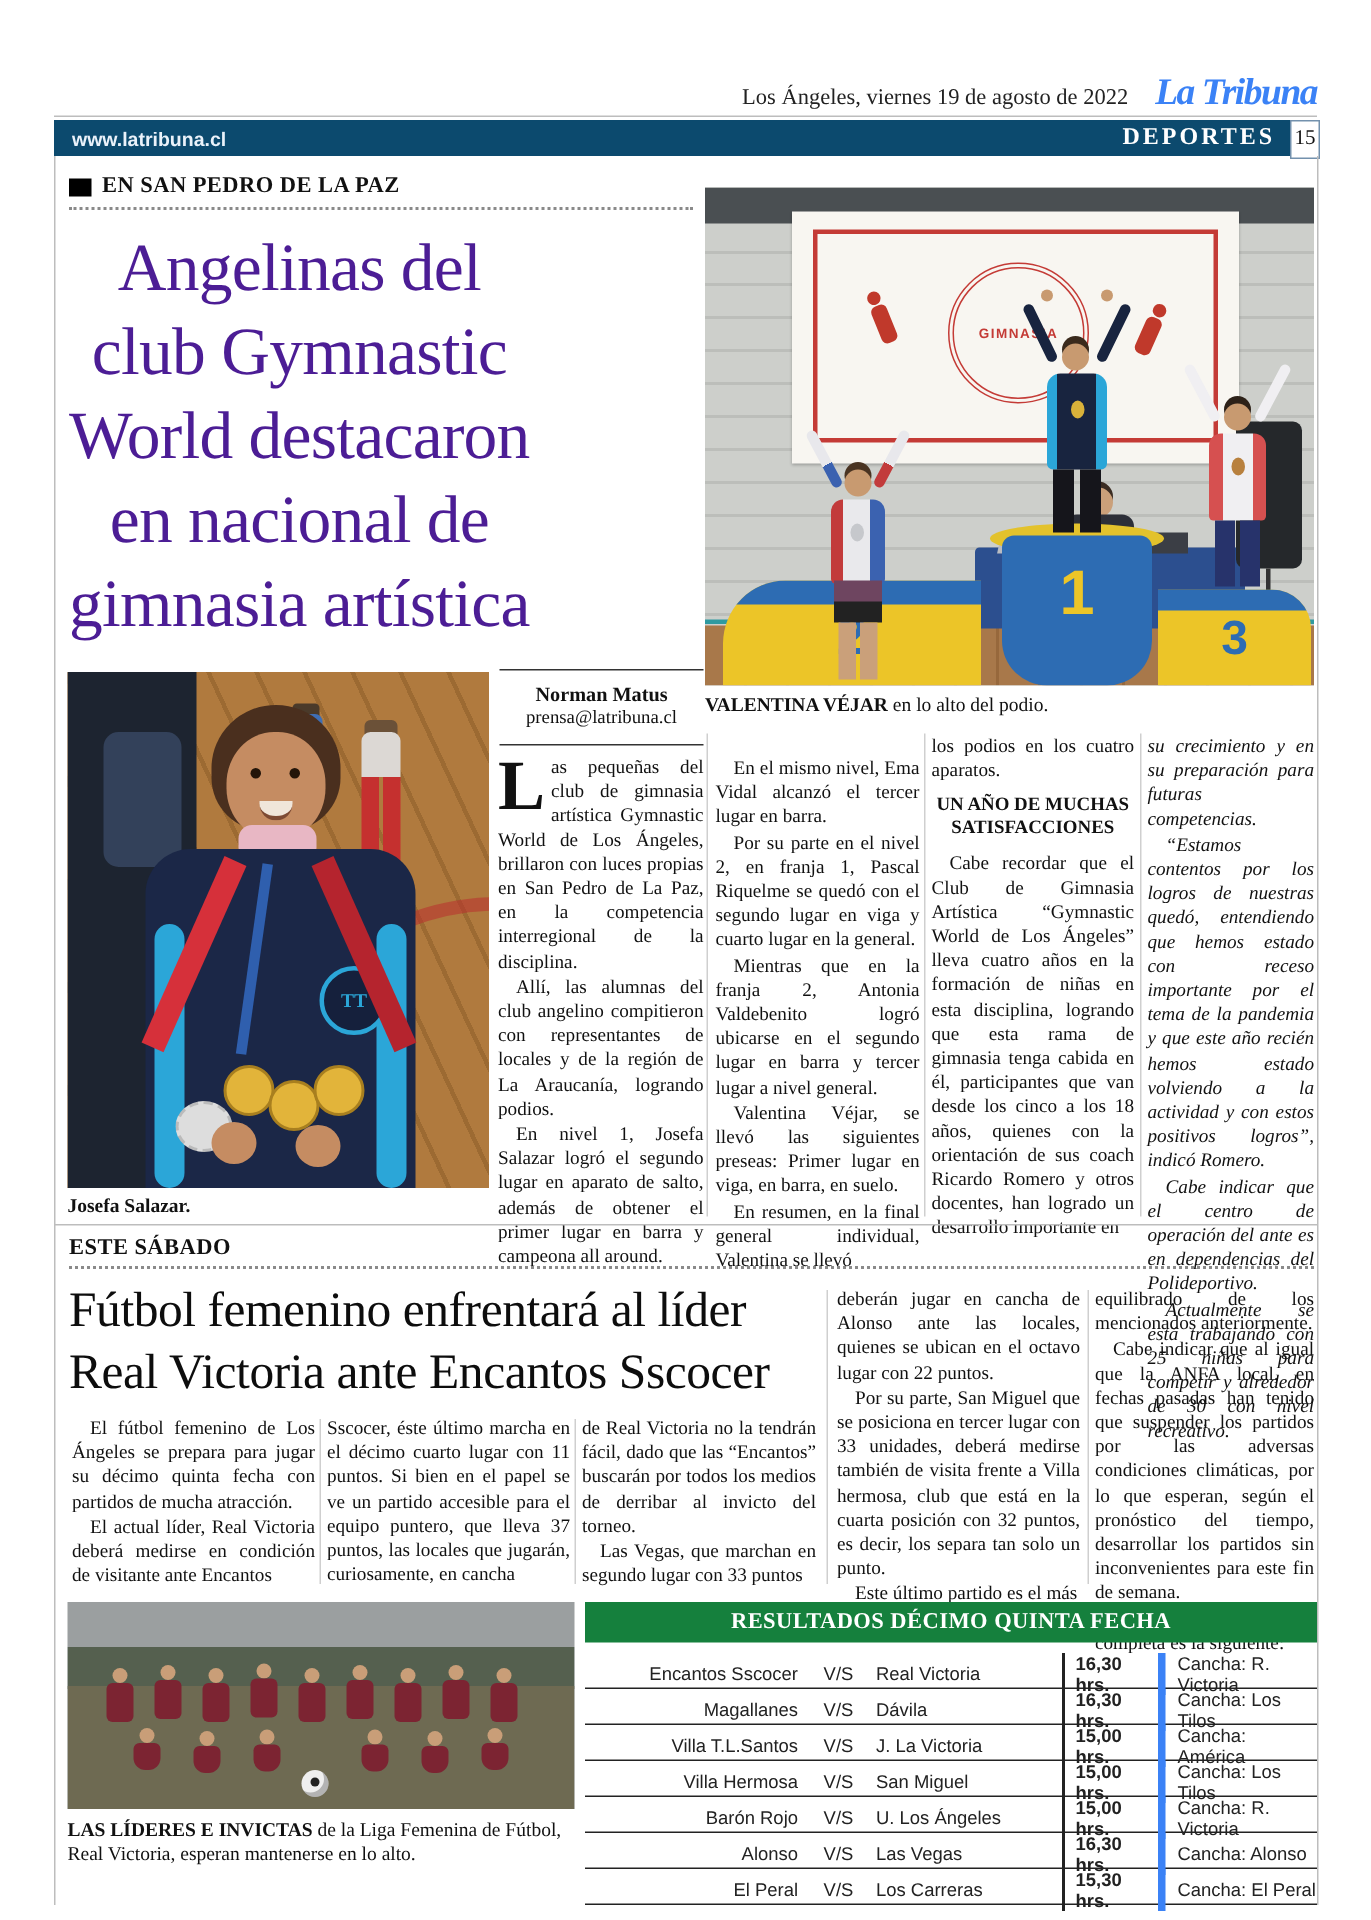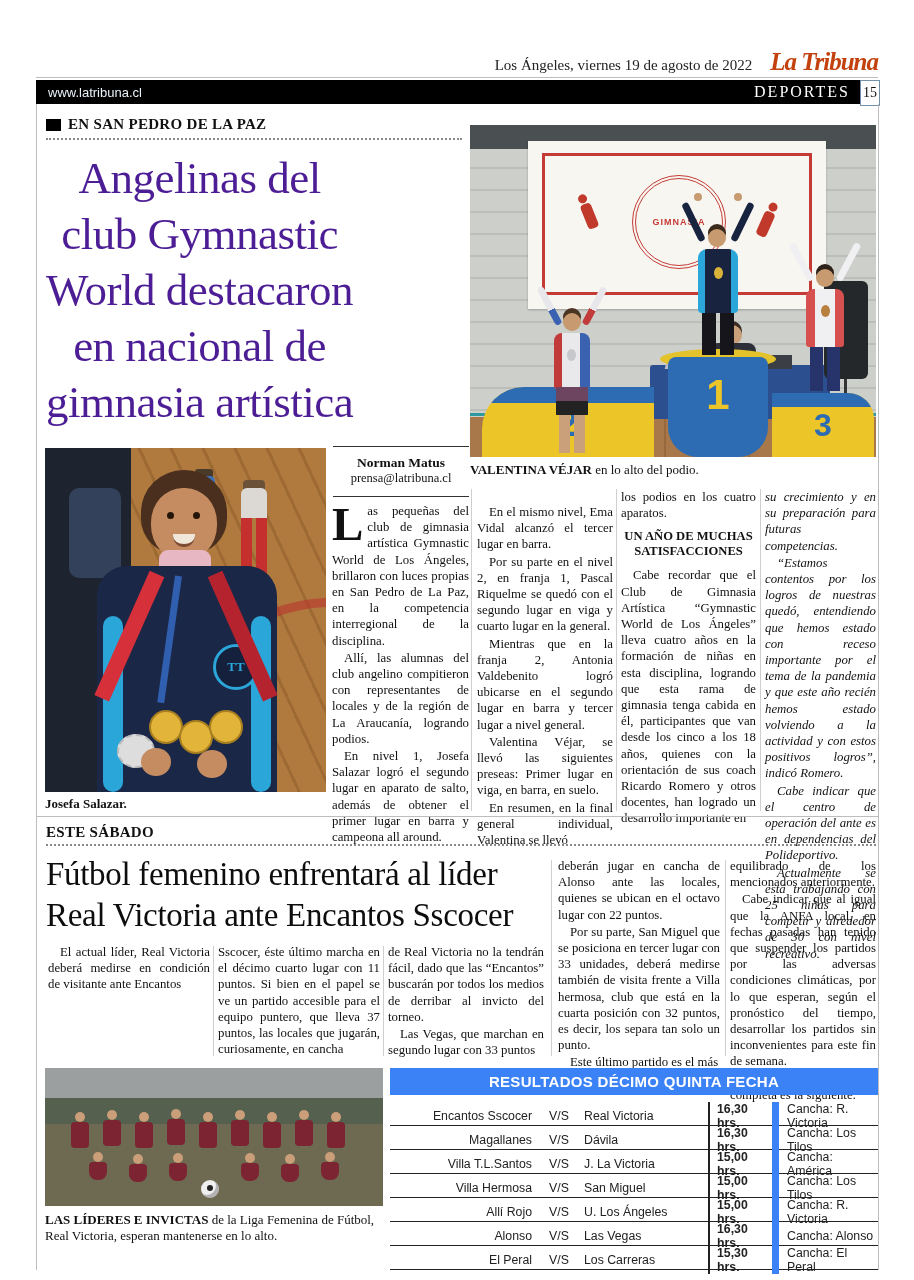--- a/index.html
+++ b/index.html
@@ -1,22 +1,22 @@
 <!DOCTYPE html>
 <html><head>
 <meta charset="utf-8">
 <style>
   html,body{margin:0;padding:0;background:#e8e8e8;}
   #page{position:relative;width:914px;height:1280px;background:#ffffff;margin:0 auto;
         font-family:"Liberation Serif",serif;color:#111;overflow:hidden;}
   .abs{position:absolute;}
   
   #dateline{font-size:15px;color:#222;}
-  #masthead{font-size:25px;font-weight:bold;font-style:italic;color:#c2410c;letter-spacing:-1px;}
-  #topbar{background:#000000;color:#fff;display:flex;align-items:center;justify-content:space-between;}
+  #masthead{font-size:25px;font-weight:bold;font-style:italic;color:#3b82f6;letter-spacing:-1px;}
+  #topbar{background:#0c4a6e;color:#fff;display:flex;align-items:center;justify-content:space-between;font-weight:bold;}
   #topbar .url{font-family:"Liberation Sans",sans-serif;font-size:13px;padding-left:12px;color:#eaf2fa;}
   #topbar .section{font-size:16px;letter-spacing:2px;padding-right:10px;}
   #pagenumbox{border:1px solid #7391ad;display:flex;align-items:center;justify-content:center;
               font-size:14px;background:#fff;color:#111;}
   .frameline{background:#bdbdbd;}
   
   .kicker{font-weight:bold;font-size:15px;letter-spacing:.3px;display:flex;align-items:center;gap:7px;}
   .kicker .sq{width:15px;height:12px;background:#000;display:inline-block;}
   .dotted{border-bottom:2px dotted #8a8a8a;height:0;}
   
@@ -30,31 +30,31 @@
   .col{font-size:12.8px;line-height:16.2px;text-align:justify;}
   .col p{margin:0 0 0;text-indent:12px;}
   .col p.cont{text-indent:0;}
   .col p + p{margin-top:1px;}
   .dropcap{float:left;font-size:47px;line-height:38px;padding:2px 4px 0 0;font-weight:bold;}
   .subhead{font-weight:bold;font-size:12.6px;line-height:15px;text-align:center;margin:8px 0;}
   .vsep{background:#cfcfcf;width:1px;}
   .caption{font-size:13px;line-height:16px;}
   .caption b{font-weight:bold;}
   
-  #tableTitle{background:#3b82f6;color:#fff;font-family:Liberation Sans, sans-serif;font-weight:bold;
+  #tableTitle{background:#15803d;color:#fff;font-family:Liberation Serif, serif;font-weight:bold;
               font-size:15px;display:flex;align-items:center;justify-content:center;letter-spacing:.3px;}
   .trow{display:grid;grid-template-columns:148px 42px 128px 64px 1fr;border-bottom:1px solid #222;
         font-family:"Liberation Sans",sans-serif;font-size:12.3px;color:#222;height:23px;}
   .trow:first-child{border-top:1px solid #222;}
   .trow div{display:flex;align-items:center;}
   .trow .home{justify-content:flex-end;padding-right:6px;}
   .trow .vs{justify-content:center;}
   .trow .away{padding-left:4px;}
   .trow .time{font-weight:bold;border-left:2px solid #222;padding-left:7px;}
-  .trow .venue{border-left:7px solid #3b82f6;padding-left:8px;}
+  .trow .venue{border-left:5px solid #3b82f6;padding-left:8px;}
   
   .photo{overflow:hidden;background:#c9cbc7;}
   .head{width:18px;height:18px;border-radius:50%;background:#c89a70;}
   .arm{width:7px;height:42px;border-radius:4px;}
   .legs{background:linear-gradient(90deg,#15151b 0 44%,rgba(0,0,0,0) 44% 56%,#15151b 56%);}
   .mini-medal{width:9px;height:12px;border-radius:50%;}
   .pod-num{font-family:"Liberation Sans",sans-serif;font-weight:bold;}
   .player{position:absolute;width:18px;height:44px;}
   .player::before{content:"";position:absolute;left:4px;top:0;width:10px;height:10px;border-radius:50%;background:#c99e78;}
   .player::after{content:"";position:absolute;left:0;top:10px;width:18px;height:26px;border-radius:4px;background:#7c2432;}
@@ -240,20 +240,21 @@
     <span>ESTE SÁBADO</span>
   </div>
   <div class="abs dotted" style="left:46px;top:844px;width:830px;"></div>
 
   <div class="abs" style="left:46px;top:854px;">
     <div class="h2line">Fútbol femenino enfrentará al líder</div>
     <div class="h2line">Real Victoria ante Encantos Sscocer</div>
   </div>
 
   <div class="abs col" style="left:48px;top:944px;width:162px;">
+    <p>El fútbol femenino de Los Ángeles se prepara para jugar su décimo quinta fecha con partidos de mucha atracción.</p>
     <p>El actual líder, Real Victoria deberá medirse en condición de visitante ante Encantos</p>
   </div>
   <div class="abs col" style="left:218px;top:944px;width:162px;">
     <p class="cont">Sscocer, éste último marcha en el décimo cuarto lugar con 11 puntos. Si bien en el papel se ve un partido accesible para el equipo puntero, que lleva 37 puntos, las locales que jugarán, curiosamente, en cancha</p>
   </div>
   <div class="abs col" style="left:388px;top:944px;width:156px;">
     <p class="cont">de Real Victoria no la tendrán fácil, dado que las “Encantos” buscarán por todos los medios de derribar al invicto del torneo.</p>
     <p>Las Vegas, que marchan en segundo lugar con 33 puntos</p>
   </div>
   <div class="abs col" style="left:558px;top:858px;width:162px;">
@@ -321,21 +322,21 @@
       <div class="venue">Cancha: América</div>
     </div>
     <div class="trow">
       <div class="home">Villa Hermosa</div>
       <div class="vs">V/S</div>
       <div class="away">San Miguel</div>
       <div class="time">15,00 hrs.</div>
       <div class="venue">Cancha: Los Tilos</div>
     </div>
     <div class="trow">
-      <div class="home">Allí Rojo</div>
+      <div class="home">Barón Rojo</div>
       <div class="vs">V/S</div>
       <div class="away">U. Los Ángeles</div>
       <div class="time">15,00 hrs.</div>
       <div class="venue">Cancha: R. Victoria</div>
     </div>
     <div class="trow">
       <div class="home">Alonso</div>
       <div class="vs">V/S</div>
       <div class="away">Las Vegas</div>
       <div class="time">16,30 hrs.</div>

